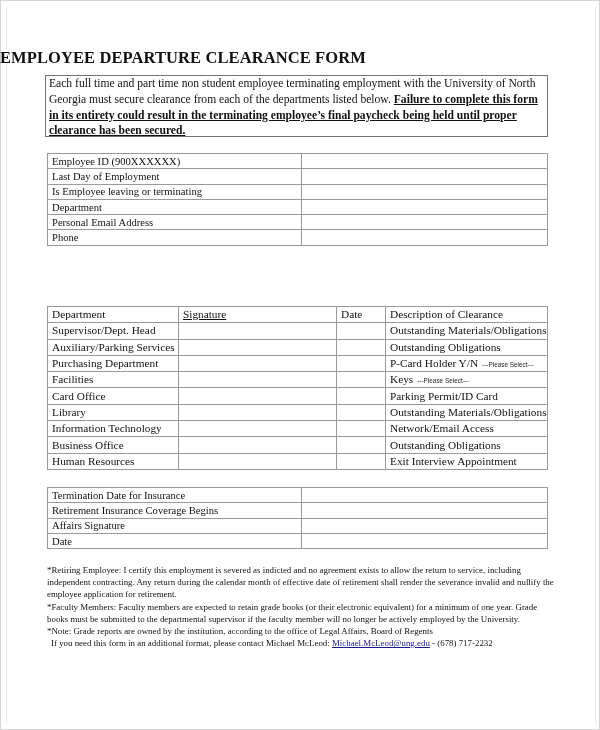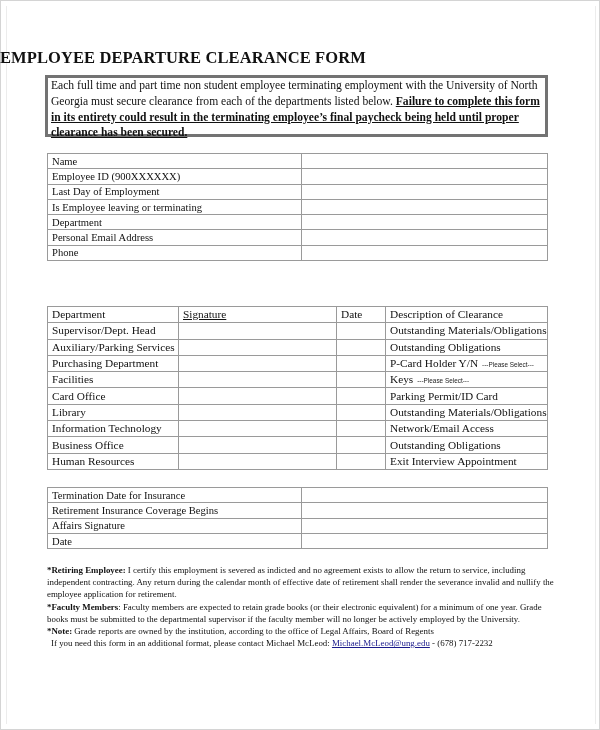--- a/index.html
+++ b/index.html
@@ -14,21 +14,21 @@
     .page-inner {
       position: absolute; left: 5px; top: 5px; width: 588px; height: 718px;
       border-left: 1px solid #ececec; border-right: 1px solid #ececec;
     }
     .title {
       position: absolute; left: 0; width: 600px; top: 48px;
       font-weight: bold; font-size: 16.5px; letter-spacing: 0.1px;
     }
     .intro {
       position: absolute; left: 45px; top: 75px; width: 503px; height: 62px;
-      border: 3px solid #737373; box-sizing: border-box;
+      border: 1px solid #737373; box-sizing: border-box;
       padding: 0px 4px 0 3px; font-size: 11.6px; line-height: 15.8px;
     }
     .intro .warn { font-weight: bold; text-decoration: underline; }
     table {
       position: absolute; border-collapse: collapse; font-size: 10.6px;
     }
     td {
       border: 1px solid #9a9a9a; padding: 0 0 0 4px; height: 14.3px; line-height: 13px;
       vertical-align: middle; white-space: nowrap;
     }
@@ -43,44 +43,40 @@
       font-family: "Liberation Sans", sans-serif; font-size: 6.4px; margin-left: 4px;
       color: #222; cursor: pointer;
     }
     #ins-table { left: 47px; top: 487px; width: 501px; }
     #ins-table td.lbl { width: 249px; }
     .notes {
       position: absolute; left: 47px; top: 564px; width: 510px;
       font-size: 8.9px; line-height: 12.2px;
     }
     .notes p { margin: 0; }
-    .notes b { font-weight: bold; }
+    .notes b { font-weight: normal; }
     .notes .contact { padding-left: 4px; }
     .notes a { color: #1a1a8c; text-decoration: underline; }
   </style>
 </head>
 <body>
 
 <div class="page-frame">
   <div class="page-inner"></div>
 </div>
 
 <div class="title">EMPLOYEE DEPARTURE CLEARANCE FORM</div>
 
 <div class="intro">
   <span>Each full time and part time non student employee terminating employment with the University of North Georgia must secure clearance from each of the departments listed below.</span>
   <span class="warn">Failure to complete this form in its entirety could result in the terminating employee’s final paycheck being held until proper clearance has been secured.</span>
 </div>
 
 <table id="info-table">
   <tbody id="info-body">
-      <tr>
-        <td class="lbl">Name</td>
-        <td class="val"></td>
-      </tr>
       <tr>
         <td class="lbl">Employee ID (900XXXXXX)</td>
         <td class="val"></td>
       </tr>
       <tr>
         <td class="lbl">Last Day of Employment</td>
         <td class="val"></td>
       </tr>
       <tr>
         <td class="lbl">Is Employee leaving or terminating</td>

